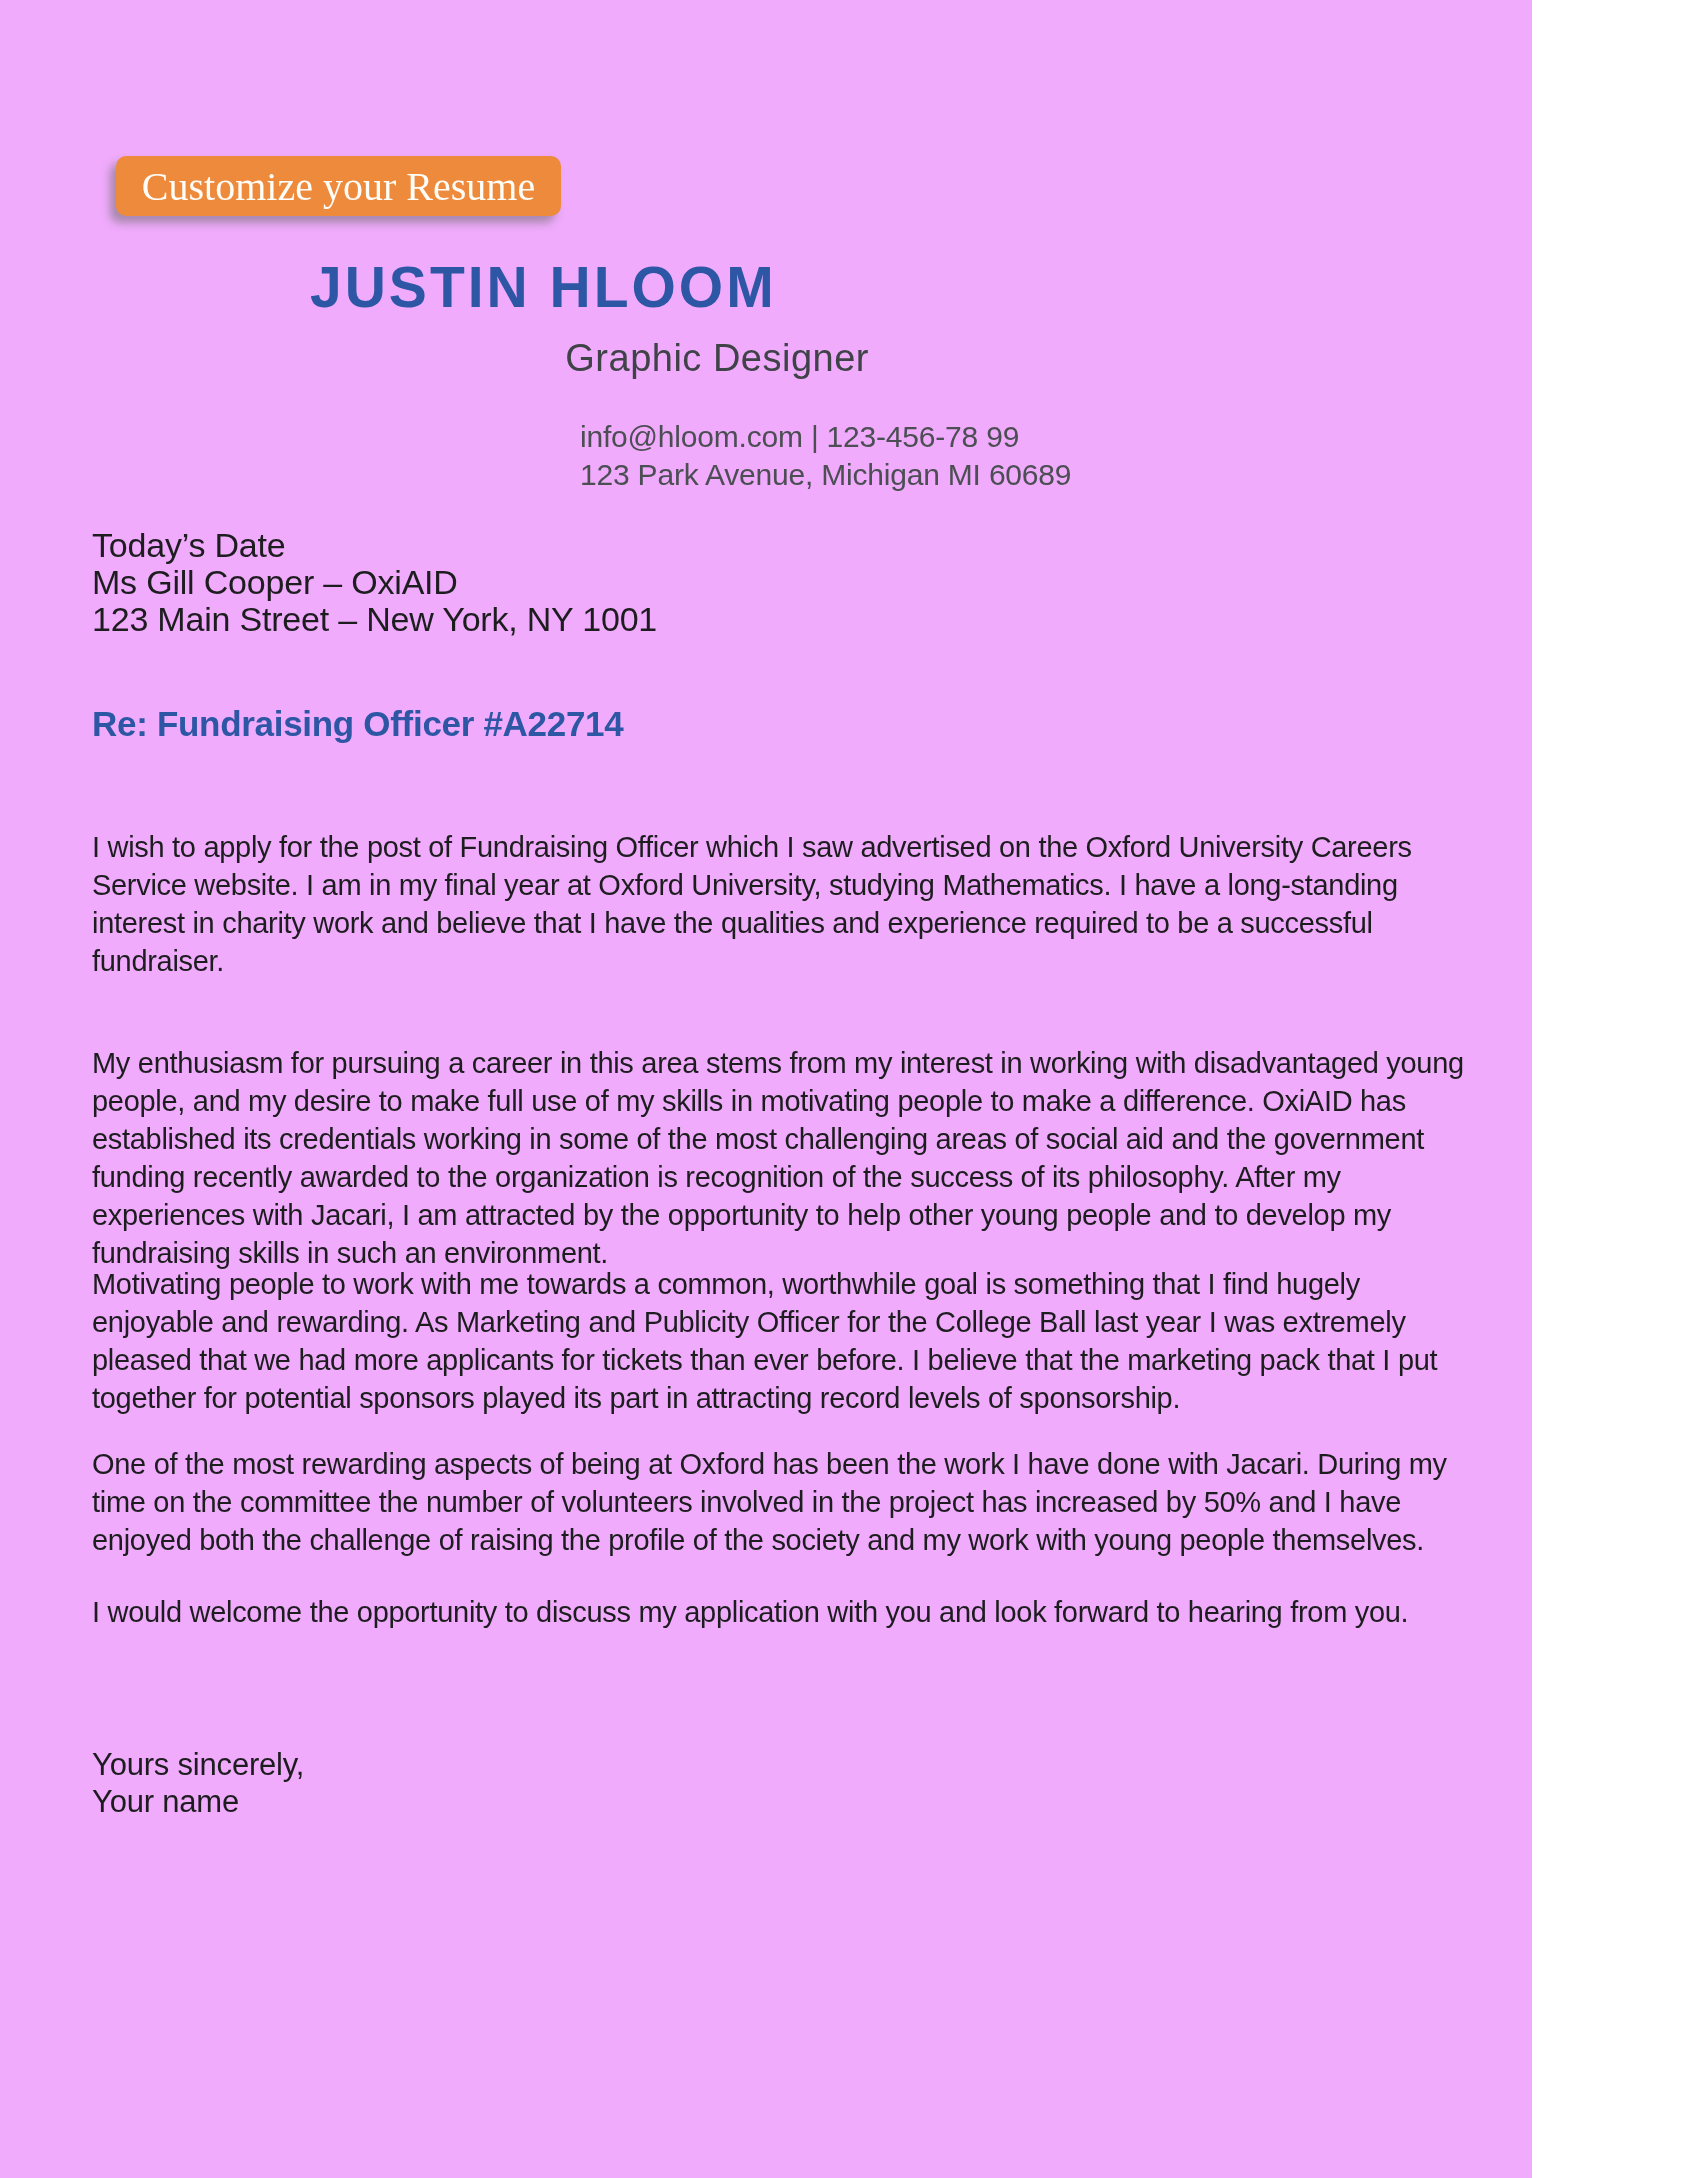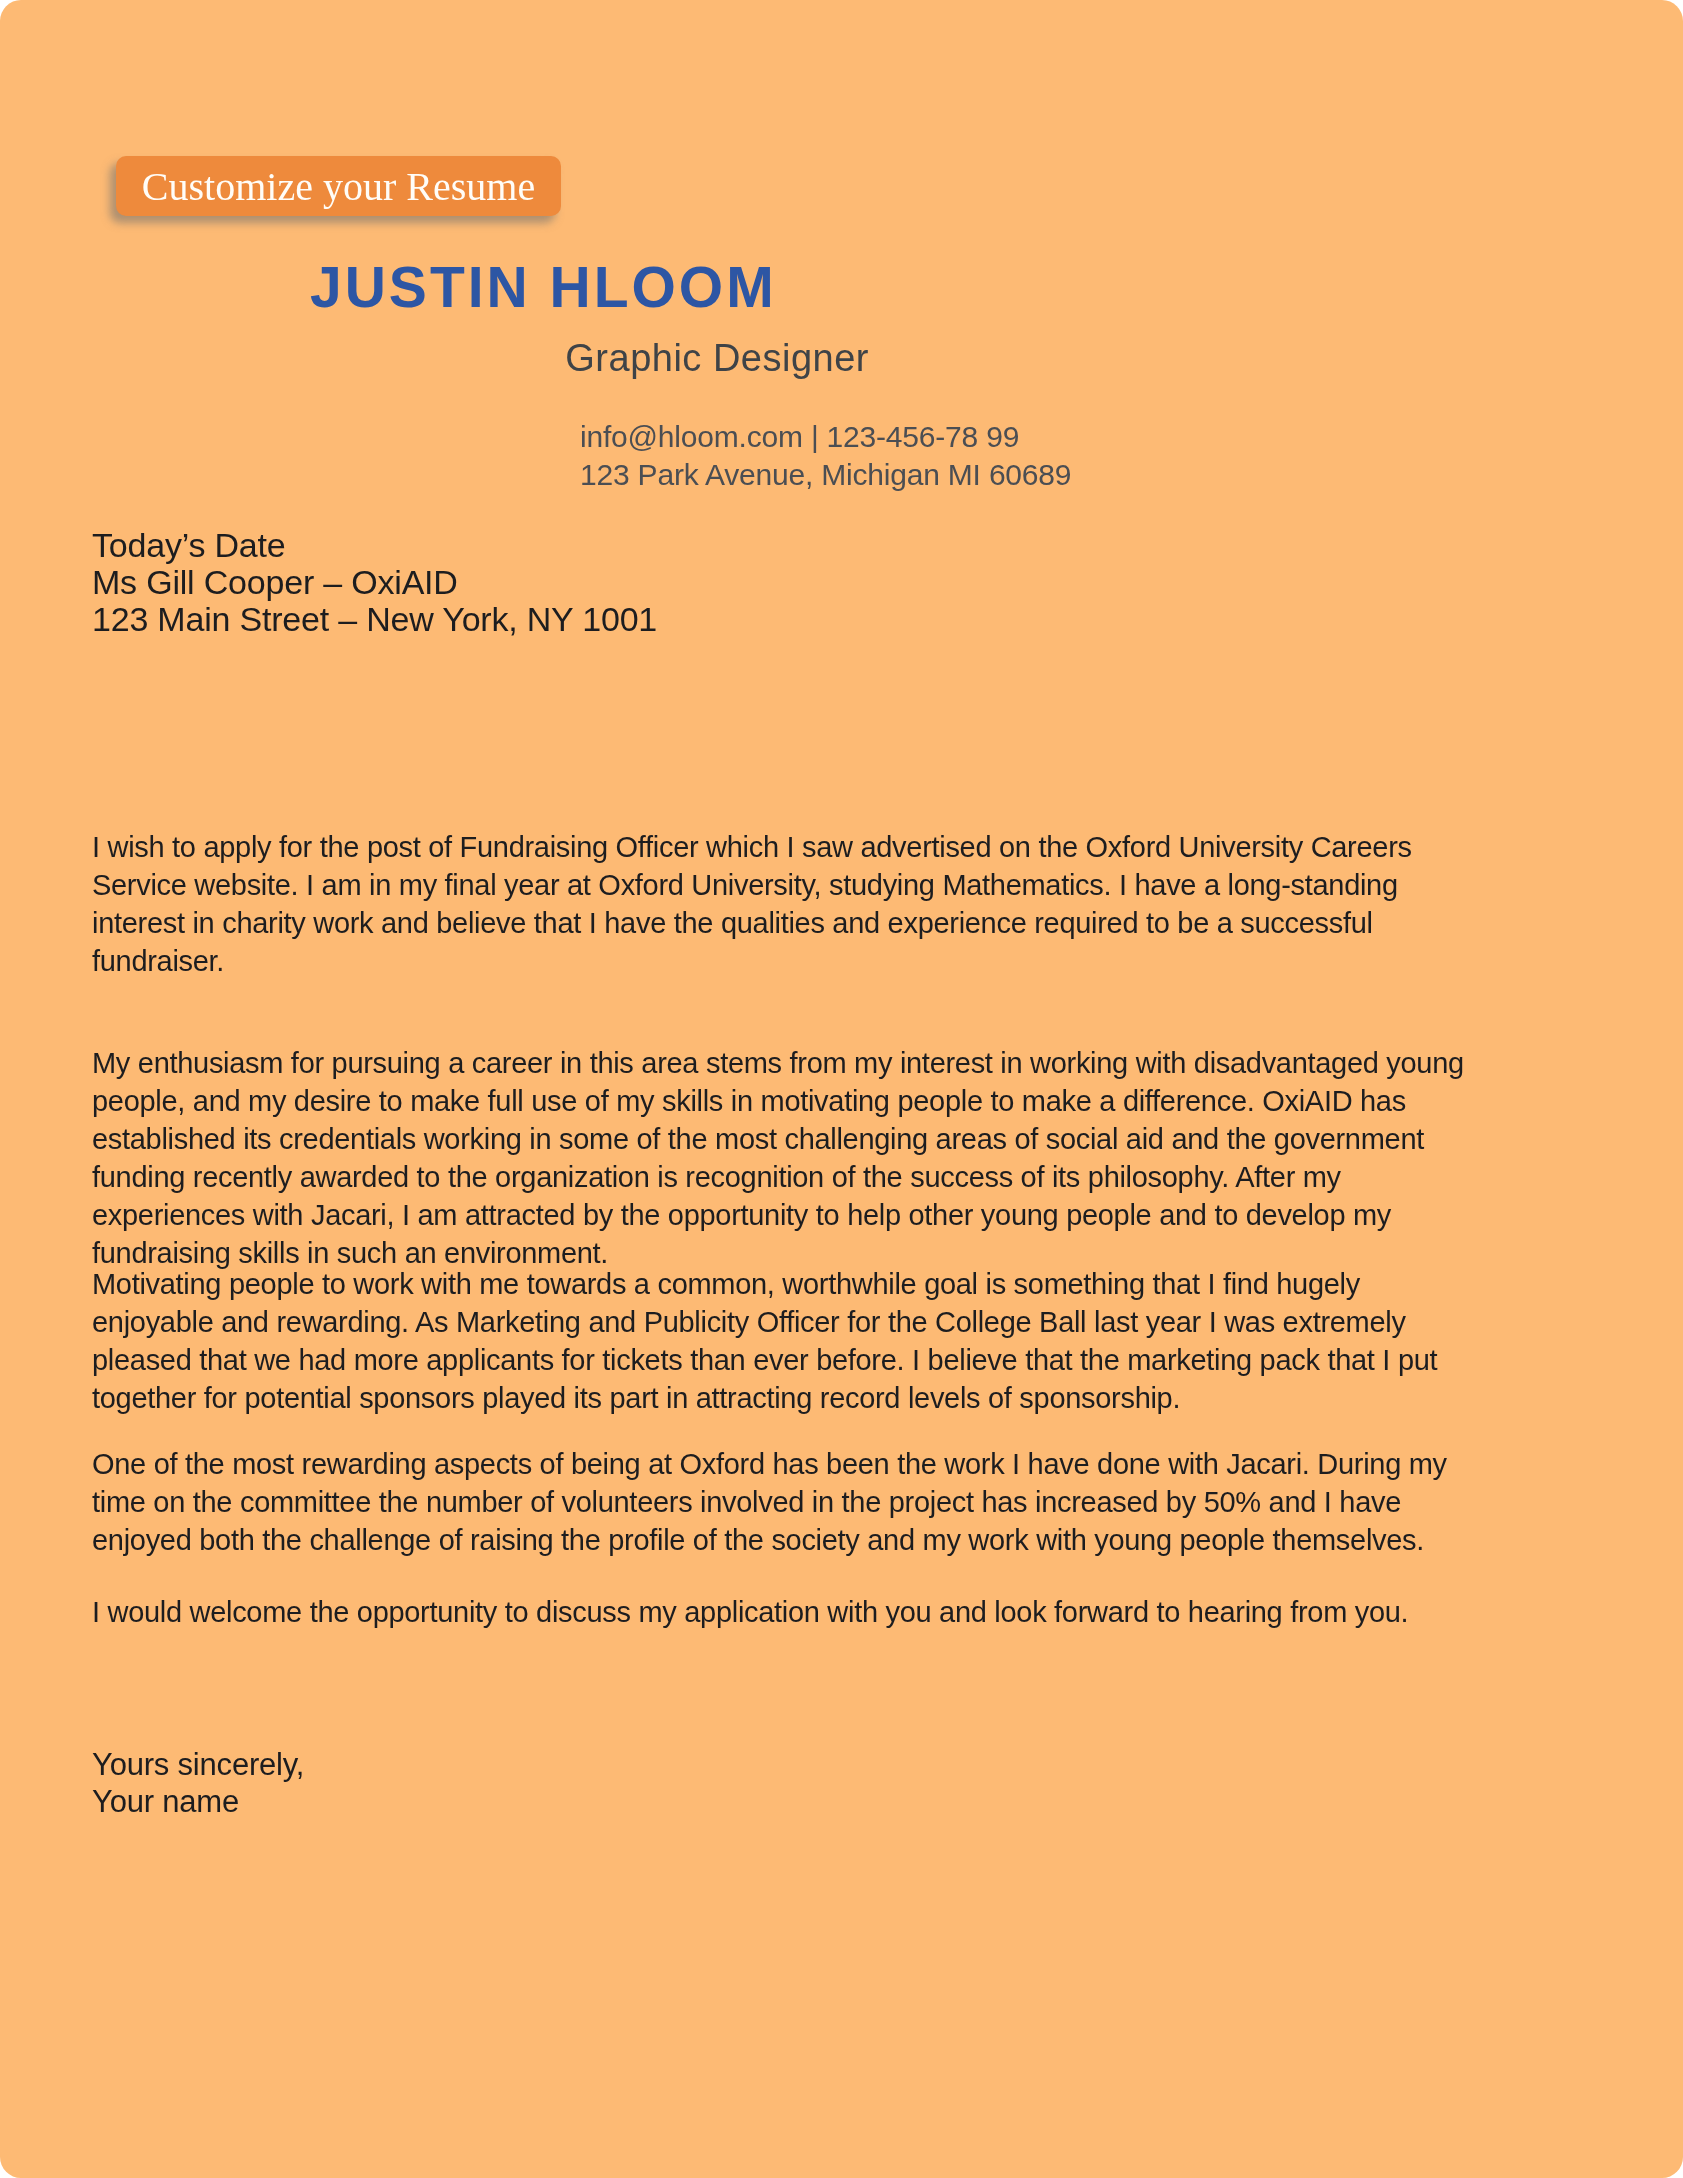--- a/index.html
+++ b/index.html
@@ -1,17 +1,17 @@
 <!DOCTYPE html>
 <html><head>
 <meta charset="utf-8">
 <style>
   html,body{margin:0;padding:0;background:#ffffff;}
-  #page{position:relative;width:1683px;height:2178px;background:#fdba74;overflow:hidden;
-        font-family:"Liberation Sans",sans-serif;border-radius:21px;}
+  #page{position:relative;width:1532px;height:2178px;background:#f0abfc;overflow:hidden;
+        font-family:"Liberation Sans",sans-serif;}
 
   
   #customize-btn{position:absolute;left:116px;top:156px;width:445px;height:60px;
         background:#ee8a3c;border:none;border-radius:10px;
         box-shadow:-6px 7px 9px rgba(110,110,110,0.55);
         color:#fffdf8;font-family:"Liberation Serif",serif;font-size:40px;
         display:flex;align-items:center;justify-content:center;cursor:pointer;}
 
   
   .name{position:absolute;left:310px;top:254px;width:594px;
@@ -56,20 +56,21 @@
     <div>info@hloom.com | 123-456-78 99</div>
     <div>123 Park Avenue, Michigan MI 60689</div>
   </div>
 
   <div class="recipient">
     <div>Today’s Date</div>
     <div>Ms Gill Cooper – OxiAID</div>
     <div>123 Main Street – New York, NY 1001</div>
   </div>
 
+  <div class="subject">Re: Fundraising Officer #A22714</div>
 
   <div class="para" id="p1">
     <div>I wish to apply for the post of Fundraising Officer which I saw advertised on the Oxford University Careers</div>
     <div>Service website. I am in my final year at Oxford University, studying Mathematics. I have a long-standing</div>
     <div>interest in charity work and believe that I have the qualities and experience required to be a successful</div>
     <div>fundraiser.</div>
   </div>
 
   <div class="para" id="p2">
     <div>My enthusiasm for pursuing a career in this area stems from my interest in working with disadvantaged young</div>

